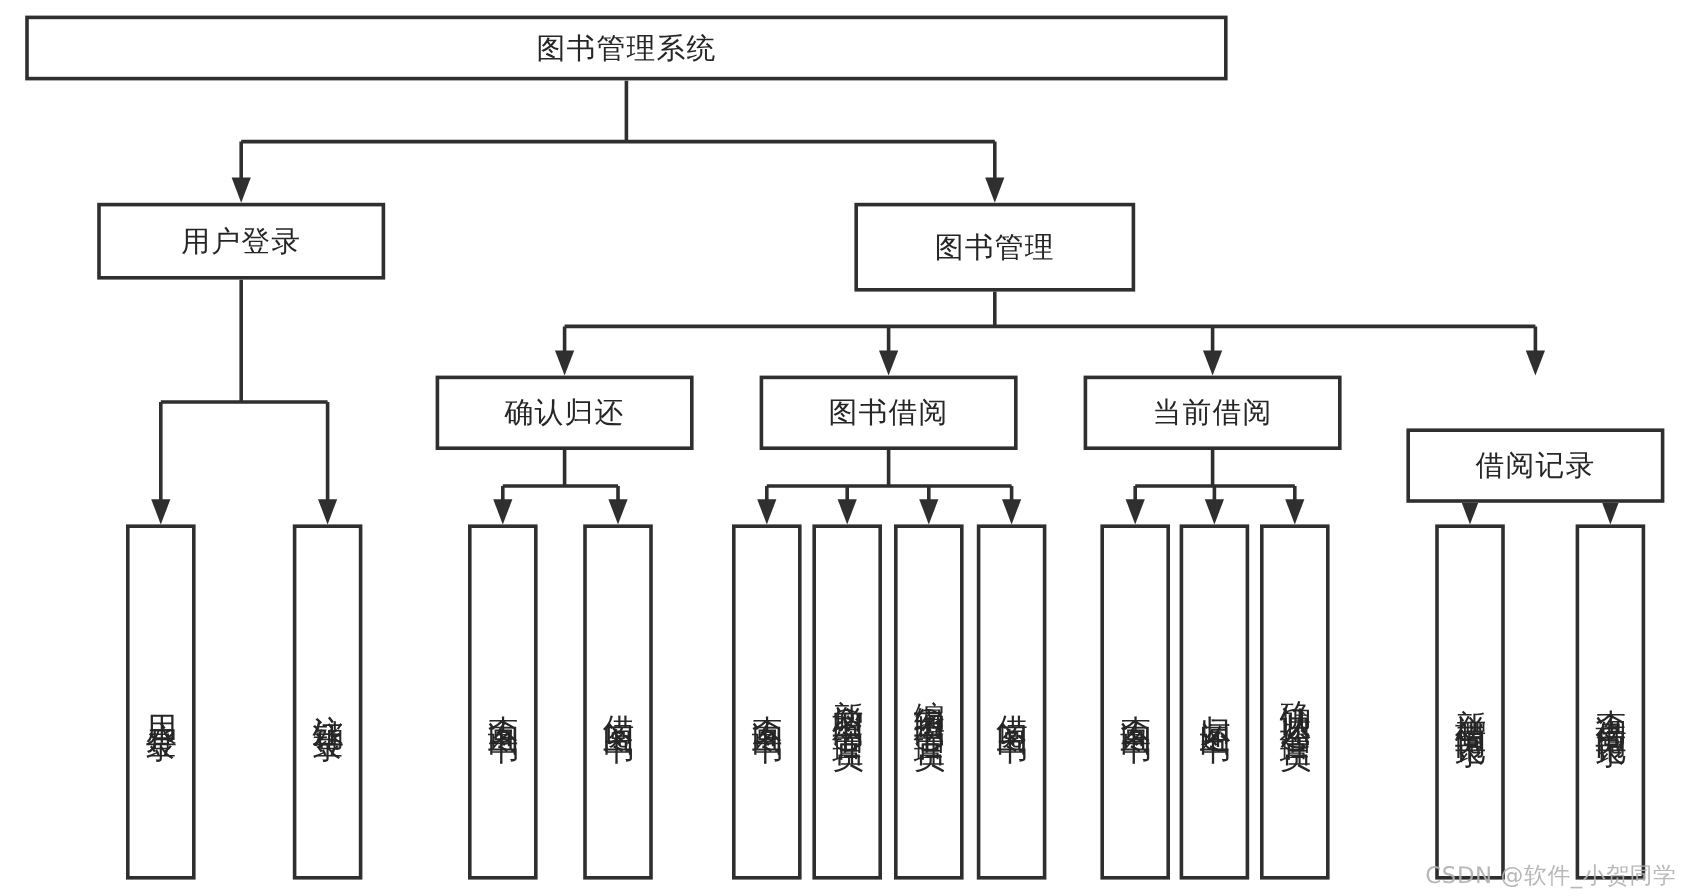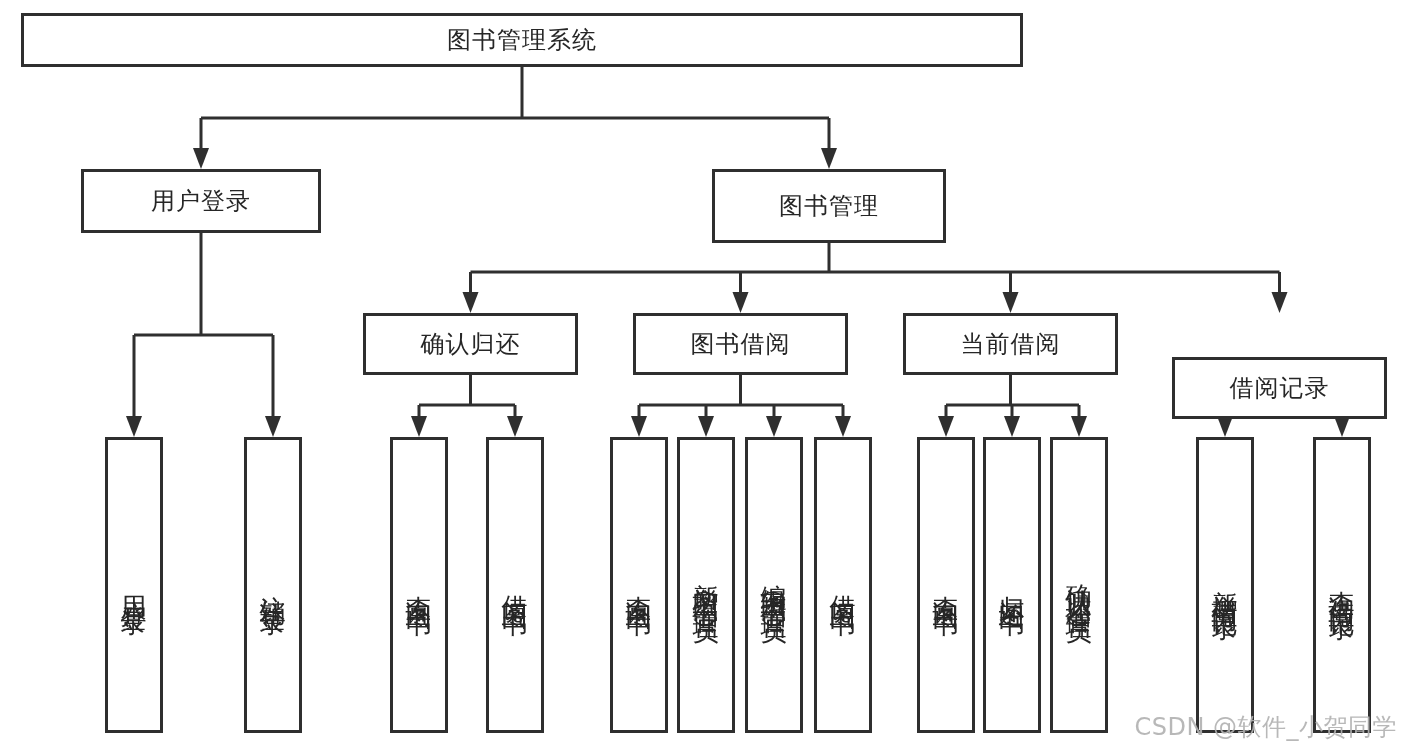--- a/index.html
+++ b/index.html
@@ -4,21 +4,21 @@
 <style>
   html,body{margin:0;padding:0;background:#fff;}
   .stage{position:relative;width:1405px;height:747px;background:#fff;overflow:hidden;
          font-family:"DejaVu Sans",sans-serif;color:#262626;}
   svg.connectors{position:absolute;left:0;top:0;z-index:1;}
   .node{position:absolute;box-sizing:border-box;border:3px solid #2f2f2f;background:#fff;
         display:flex;align-items:center;justify-content:center;z-index:2;}
   .node span{font-size:24px;letter-spacing:1px;line-height:1;white-space:nowrap;}
   .leaf span{writing-mode:vertical-rl;text-orientation:mixed;font-size:26px;
              letter-spacing:5px;line-height:1;}
-  .watermark{position:absolute;right:8px;bottom:4px;z-index:5;font-size:24px;
+  .watermark{position:absolute;right:8px;bottom:4px;z-index:5;font-size:19px;
              letter-spacing:.5px;color:rgba(178,178,178,.92);white-space:nowrap;text-align:right;}
 </style>
 </head>
 <body>
 
 <div class="stage">
 
   <svg class="connectors" width="1405" height="747" viewBox="0 0 1405 747" aria-hidden="true">
     <g fill="none" stroke="#2f2f2f" stroke-width="3">
       <path d="M522 67 V119

